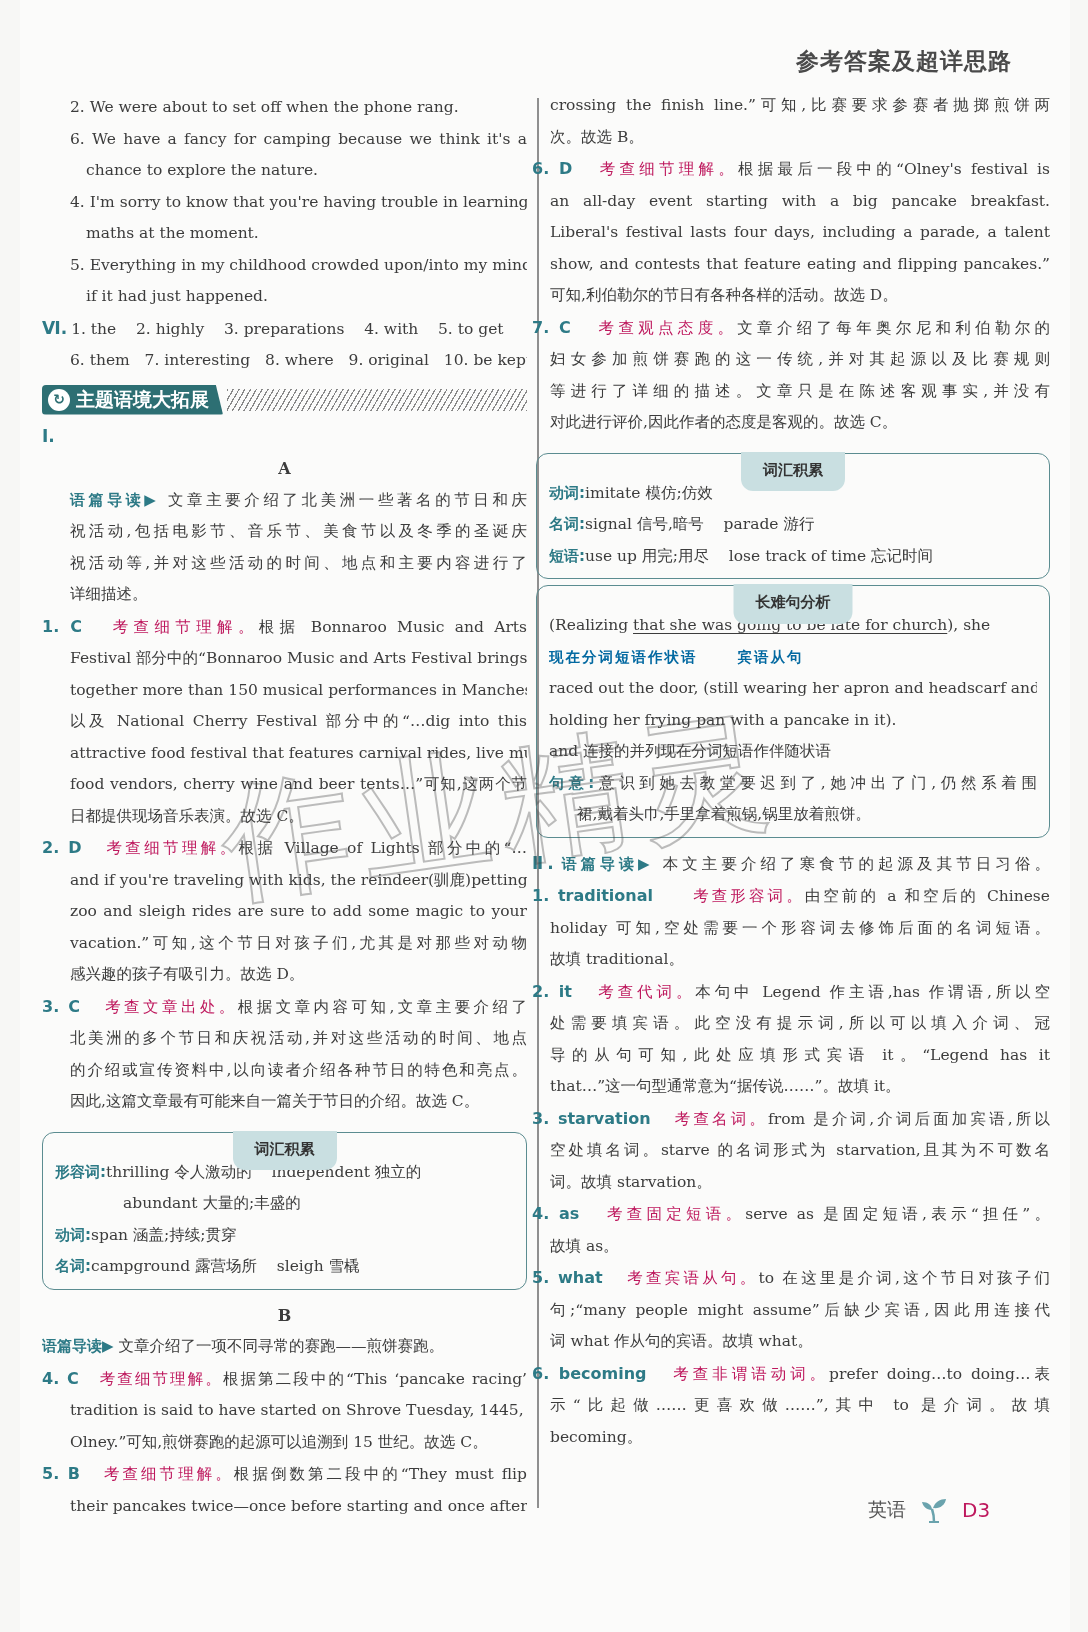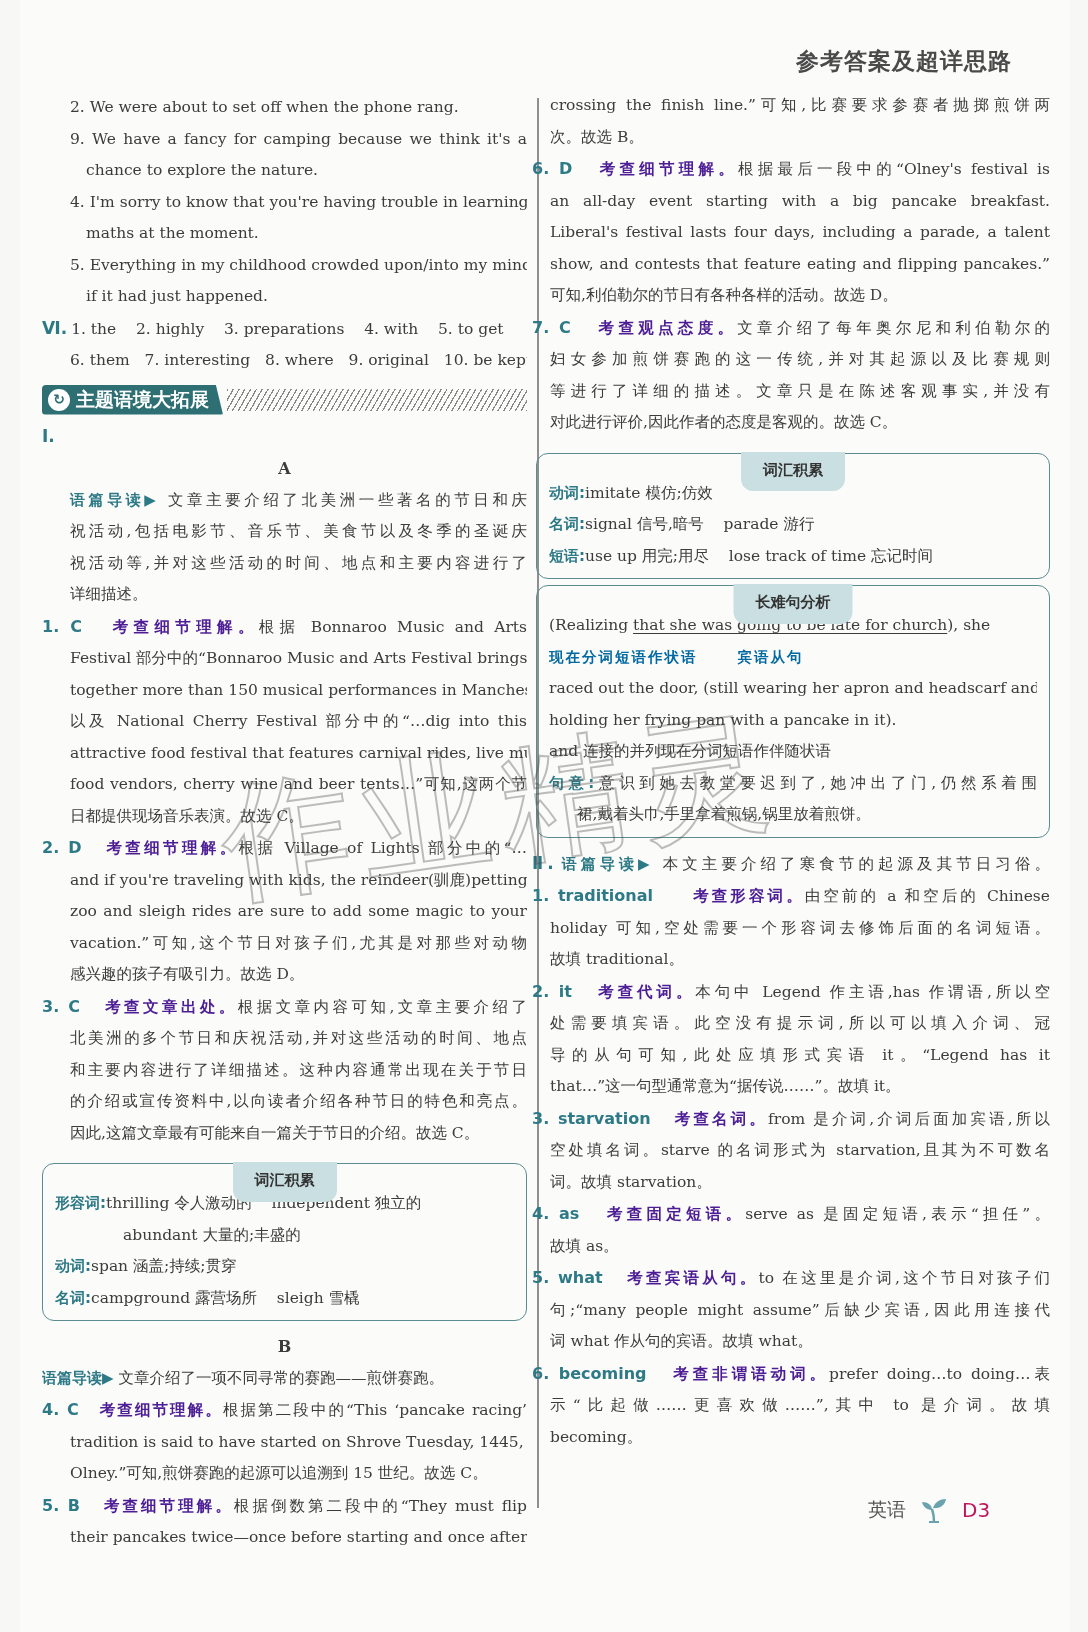--- a/index.html
+++ b/index.html
@@ -9,21 +9,21 @@
   .header-title { position: absolute; right: 58px; top: 46px; font-family: "DejaVu Sans", sans-serif; font-weight: bold; font-size: 23px; color: #4a4a4a; letter-spacing: 1px; }
   .col-divider { position: absolute; left: 517px; top: 98px; width: 2px; height: 1410px; background: #8f8f8f; }
   .col { position: absolute; top: 92px; font-size: 15.5px; line-height: 31.5px; }
   .col-left { left: 22px; width: 485px; }
   .col-right { left: 530px; width: 500px; top: 90px; }
   .line { white-space: nowrap; text-align: justify; text-align-last: justify; overflow: hidden; }
   .line.last { text-align-last: left; }
   .indent1 { padding-left: 28px; }
   .indent2 { padding-left: 44px; }
   .num { font-family: "DejaVu Sans", sans-serif; font-weight: bold; color: #2d7a86; font-size: 16px; }
-  .kao { font-family: "DejaVu Sans", sans-serif; font-weight: bold; color: #4c1d95; font-size: 15.5px; }
+  .kao { font-family: "DejaVu Sans", sans-serif; font-weight: normal; color: #be185d; font-size: 15.5px; }
   .roman { font-family: "DejaVu Sans", sans-serif; font-weight: bold; color: #2d7a86; font-size: 17px; margin-right: 4px; }
   .section-banner { display: flex; align-items: center; height: 34px; margin: 6px 0 4px 0; }
   .banner-label { display: flex; align-items: center; background: #2d6f73; color: #fff; font-family: "DejaVu Sans", sans-serif; font-weight: bold; font-size: 19px; height: 30px; padding: 0 14px 0 6px; border-radius: 4px 2px 2px 4px; clip-path: polygon(0 0, 96% 0, 100% 100%, 0 100%); }
   .banner-icon { width: 22px; height: 22px; border-radius: 50%; background: #fff; margin-right: 6px; display: flex; align-items: center; justify-content: center; color: #2d6f73; font-size: 14px; }
   .banner-hatch { flex: 1; height: 22px; margin-left: 4px; background: repeating-linear-gradient(120deg, #6b6b6b 0 1.2px, transparent 1.2px 5px); opacity: .8; }
   .center-letter { text-align: center; font-weight: bold; font-size: 16px; }
   .guide-label { font-family: "DejaVu Sans", sans-serif; font-weight: bold; color: #2d7a86; font-size: 15px; }
   .box { position: relative; border: 1.5px solid #5b8c90; border-radius: 12px; padding: 24px 12px 6px 12px; margin: 14px 0 10px 0; }
   .box-tab { position: absolute; top: -2px; left: 50%; transform: translateX(-50%); background: #c9dfe1; color: #333; font-family: "DejaVu Sans", sans-serif; font-size: 15px; font-weight: bold; padding: 3px 22px 5px 22px; border-radius: 0 0 12px 12px; }
   .box-label { font-family: "DejaVu Sans", sans-serif; font-weight: bold; color: #2d7a86; font-size: 15px; }
@@ -36,21 +36,21 @@
 </style>
 </head>
 <body>
 
 <div class="page">
   <div class="header-title">参考答案及超详思路</div>
   <div class="col-divider"></div>
 
   <div class="col col-left">
     <div class="line last indent1">2. We were about to set off when the phone rang.</div>
-    <div class="line indent1">9. We have a fancy for camping because we think it's a</div>
+    <div class="line indent1">6. We have a fancy for camping because we think it's a</div>
     <div class="line last indent2">chance to explore the nature.</div>
     <div class="line indent1">4. I'm sorry to know that you're having trouble in learning</div>
     <div class="line last indent2">maths at the moment.</div>
     <div class="line indent1">5. Everything in my childhood crowded upon/into my mind as</div>
     <div class="line last indent2">if it had just happened.</div>
 
     <div class="line" style="white-space:pre; text-align-last:left;"><span class="roman">Ⅵ.</span><span>1. the    2. highly    3. preparations    4. with    5. to get</span></div>
     <div class="line last indent1" style="white-space:pre;">6. them   7. interesting   8. where   9. original   10. be kept</div>
 
     <div class="section-banner">
@@ -78,21 +78,20 @@
     <div class="line last indent1">日都提供现场音乐表演。故选 C。</div>
 
     <div class="line"><span class="num">2. D</span>&nbsp;&nbsp;&nbsp;<span class="kao">考查细节理解。</span><span>根据 Village of Lights 部分中的“…</span></div>
     <div class="line indent1">and if you're traveling with kids, the reindeer(驯鹿)petting</div>
     <div class="line indent1">zoo and sleigh rides are sure to add some magic to your</div>
     <div class="line indent1">vacation.”可知,这个节日对孩子们,尤其是对那些对动物</div>
     <div class="line last indent1">感兴趣的孩子有吸引力。故选 D。</div>
 
     <div class="line"><span class="num">3. C</span>&nbsp;&nbsp;&nbsp;<span class="kao">考查文章出处。</span><span>根据文章内容可知,文章主要介绍了</span></div>
     <div class="line indent1">北美洲的多个节日和庆祝活动,并对这些活动的时间、地点</div>
-    <div class="line indent1">和主要内容进行了详细描述。这种内容通常出现在关于节日</div>
     <div class="line indent1">的介绍或宣传资料中,以向读者介绍各种节日的特色和亮点。</div>
     <div class="line last indent1">因此,这篇文章最有可能来自一篇关于节日的介绍。故选 C。</div>
 
     <div class="box">
       <div class="box-tab">词汇积累</div>
       <div class="line last"><span class="box-label">形容词:</span><span style="white-space:pre">thrilling 令人激动的    independent 独立的</span></div>
       <div class="line last" style="padding-left:68px">abundant 大量的;丰盛的</div>
       <div class="line last"><span class="box-label">动词:</span><span>span 涵盖;持续;贯穿</span></div>
       <div class="line last"><span class="box-label">名词:</span><span style="white-space:pre">campground 露营场所    sleigh 雪橇</span></div>
     </div>

